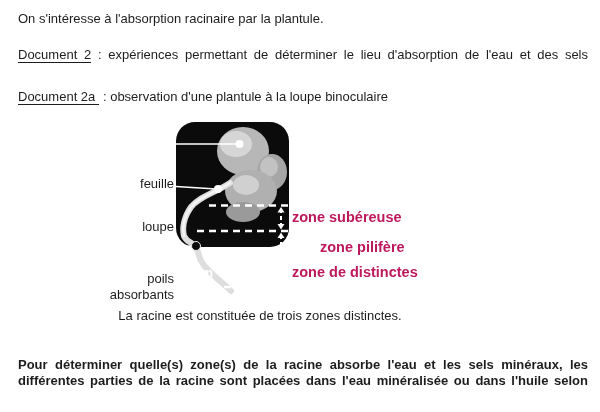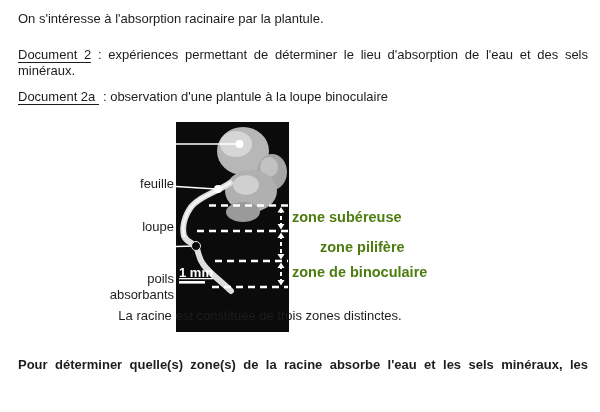--- a/index.html
+++ b/index.html
@@ -10,37 +10,36 @@
     font-size: 13px;
     line-height: 16px;
     color: #1d1d1d;
   }
   .abs { position: absolute; }
   .para { left: 18px; width: 570px; }
   .jline { text-align: justify; text-align-last: justify; }
   .uline { border-bottom: 1.2px solid #1d1d1d; }
   .uline-pad { padding-right: 4px; }
   .left-label { width: 74px; left: 100px; text-align: right; margin-top: 40px; }
-  .zone-label { left: 292px; font-weight: bold; font-size: 14.5px; color: #4d7c0f; white-space: nowrap; }
+  .zone-label { left: 292px; font-weight: bold; font-size: 14.5px; color: #be185d; white-space: nowrap; }
   .caption { left: 0; width: 520px; text-align: center; }
-  .photo { left: 176px; top: 122px; width: 113px; height: 210px; background: #0b0b0b; }
+  .photo { left: 176px; top: 122px; width: 113px; height: 125px; background: #0b0b0b; border-radius: 19px; }
   svg { display: block; }
 </style>
 </head>
 <body>
 
 <div class="abs para" style="top:11px;">
   <span>On s'intéresse à l'absorption racinaire par la plantule.</span>
 </div>
 
 <div class="abs para" style="top:47px;">
   <div class="jline">
     <span class="uline">Document 2</span><span> : expériences permettant de déterminer le lieu d'absorption de l'eau et des sels</span>
   </div>
-  <div>minéraux.</div>
 </div>
 
 <div class="abs para" style="top:89px;">
   <span class="uline uline-pad">Document 2a</span><span> : observation d'une plantule à la loupe binoculaire</span>
 </div>
 
 <div class="abs left-label" style="top:136px;">feuille</div>
 <div class="abs left-label" style="top:179px;">loupe</div>
 <div class="abs left-label" style="top:231px;">
   <div>poils</div>
@@ -95,19 +94,20 @@
 
     <g>
       <text x="3" y="155" fill="#ffffff" font-size="13" font-weight="bold" text-decoration="underline">1 mm</text>
       <rect x="3" y="159" width="26" height="2.6" fill="#ffffff"></rect>
     </g>
   </svg>
 </div>
 
 <div class="abs zone-label" style="top:209px;">zone subéreuse</div>
 <div class="abs zone-label" style="top:239px;margin-left:28px;">zone pilifère</div>
-<div class="abs zone-label" style="top:264px;">zone de binoculaire</div>
+<div class="abs zone-label" style="top:264px;">zone de distinctes</div>
 
 <div class="abs caption" style="top:308px;">La racine est constituée de trois zones distinctes.</div>
 
 <div class="abs para" style="top:357px;font-weight:bold;">
   <div class="jline">Pour déterminer quelle(s) zone(s) de la racine absorbe l'eau et les sels minéraux, les</div>
+  <div class="jline">différentes parties de la racine sont placées dans l'eau minéralisée ou dans l'huile selon</div>
 </div>
 
 </body></html>

